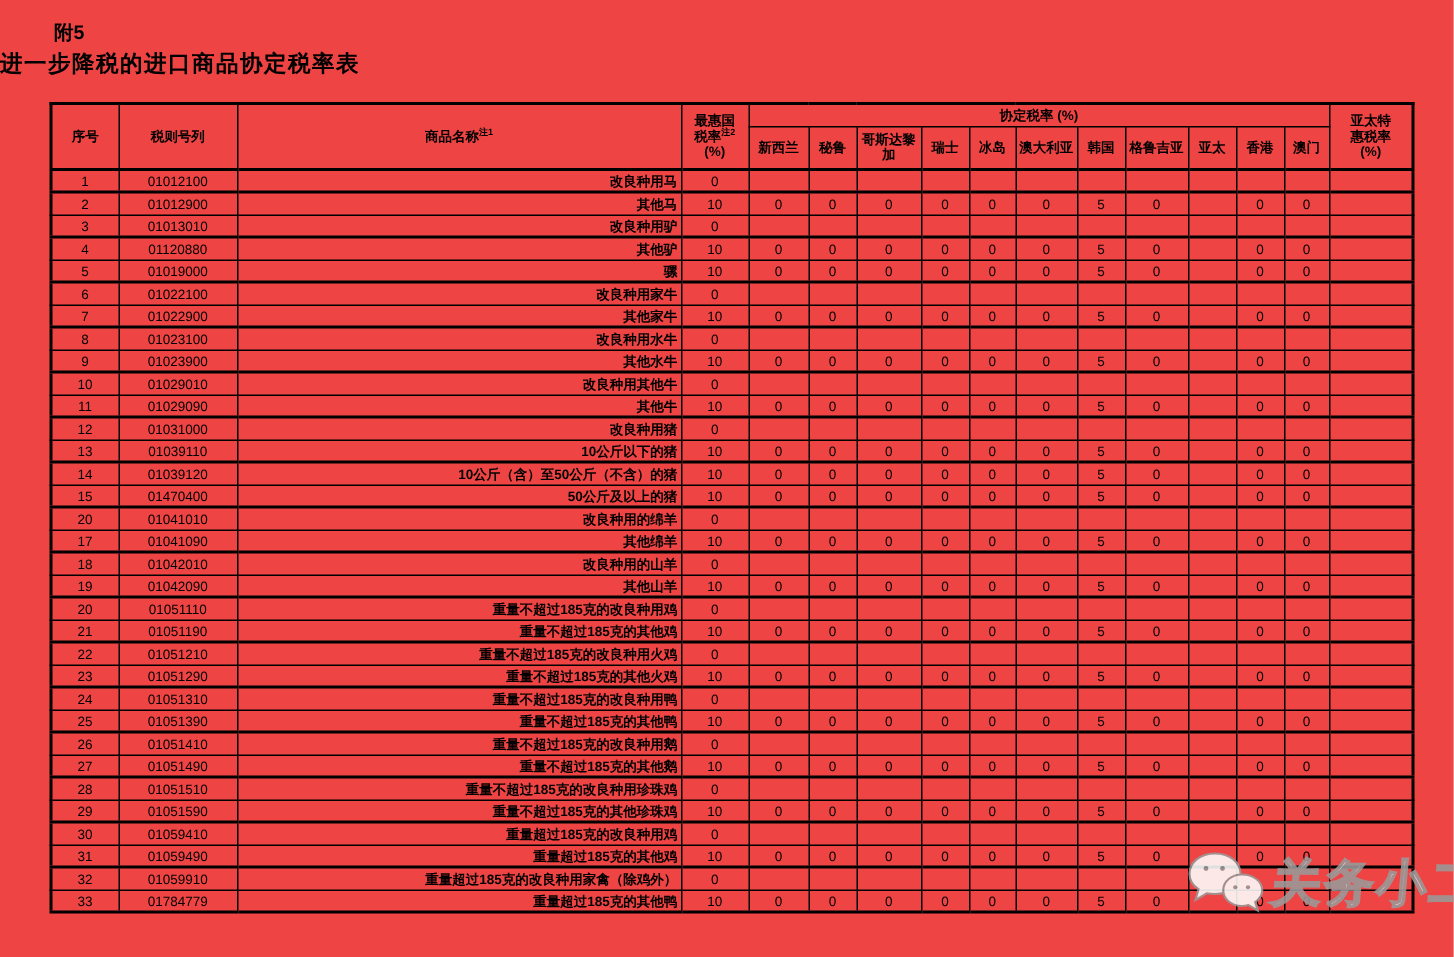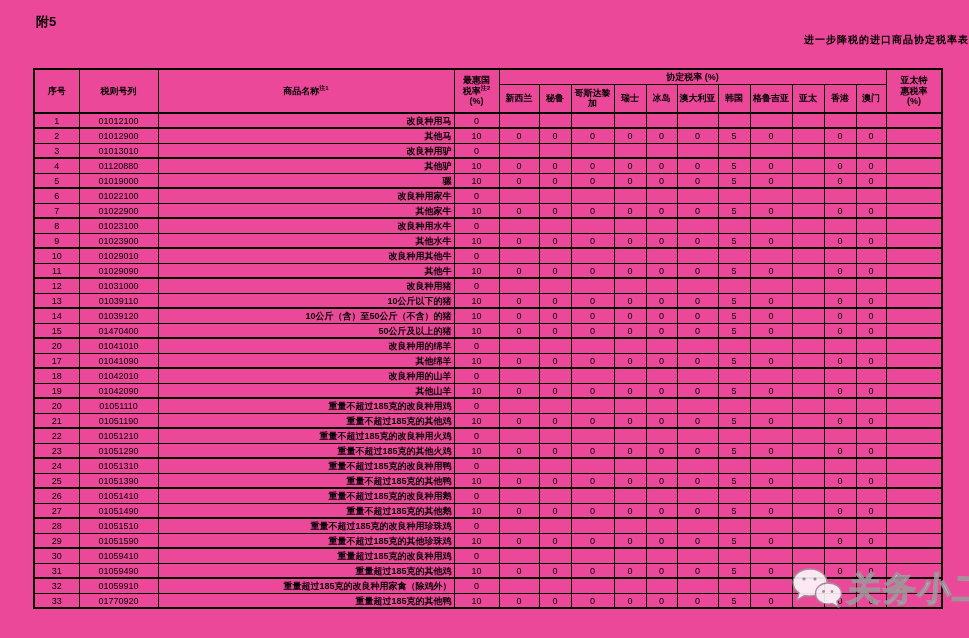--- a/index.html
+++ b/index.html
@@ -1,28 +1,28 @@
 <!DOCTYPE html>
 <html><head>
 <meta charset="utf-8">
 <style>
   html,body { margin:0; padding:0; }
   body {
     width:969px; height:638px; background:#ffffff; overflow:hidden;
     font-family:"Liberation Sans", sans-serif; color:#000; position:relative;
   }
-  .page { position:relative; width:969px; height:638px; background:#ec4899; }
+  .page { position:relative; width:969px; height:638px; background:#ef4444; }
 
   .annex {
     position:absolute; left:36px; top:13px;
     font-size:13px; font-weight:bold;
   }
   .doc-title {
     position:absolute; left:0; top:33px; width:969px;
-    text-align:right; font-size:10px; font-weight:bold; letter-spacing:1px;
+    text-align:left; font-size:15px; font-weight:bold; letter-spacing:1px;
   }
 
   table.tariff {
     position:absolute; left:33px; top:68px;
     border-collapse:collapse; table-layout:fixed; width:908px;
     border:2px solid #000;
   }
   .tariff th, .tariff td {
     border:1px solid #000;
     font-size:9px; line-height:1.15; overflow:hidden;
@@ -682,21 +682,21 @@
           <td></td>
           <td></td>
           <td></td>
           <td></td>
           <td></td>
           <td></td>
           <td></td>
         </tr>
         <tr>
           <td>33</td>
-          <td>01770920</td>
+          <td>01784779</td>
           <td class="name">重量超过185克的其他鸭</td>
           <td>10</td>
           <td>0</td>
           <td>0</td>
           <td>0</td>
           <td>0</td>
           <td>0</td>
           <td>0</td>
           <td>5</td>
           <td>0</td>

